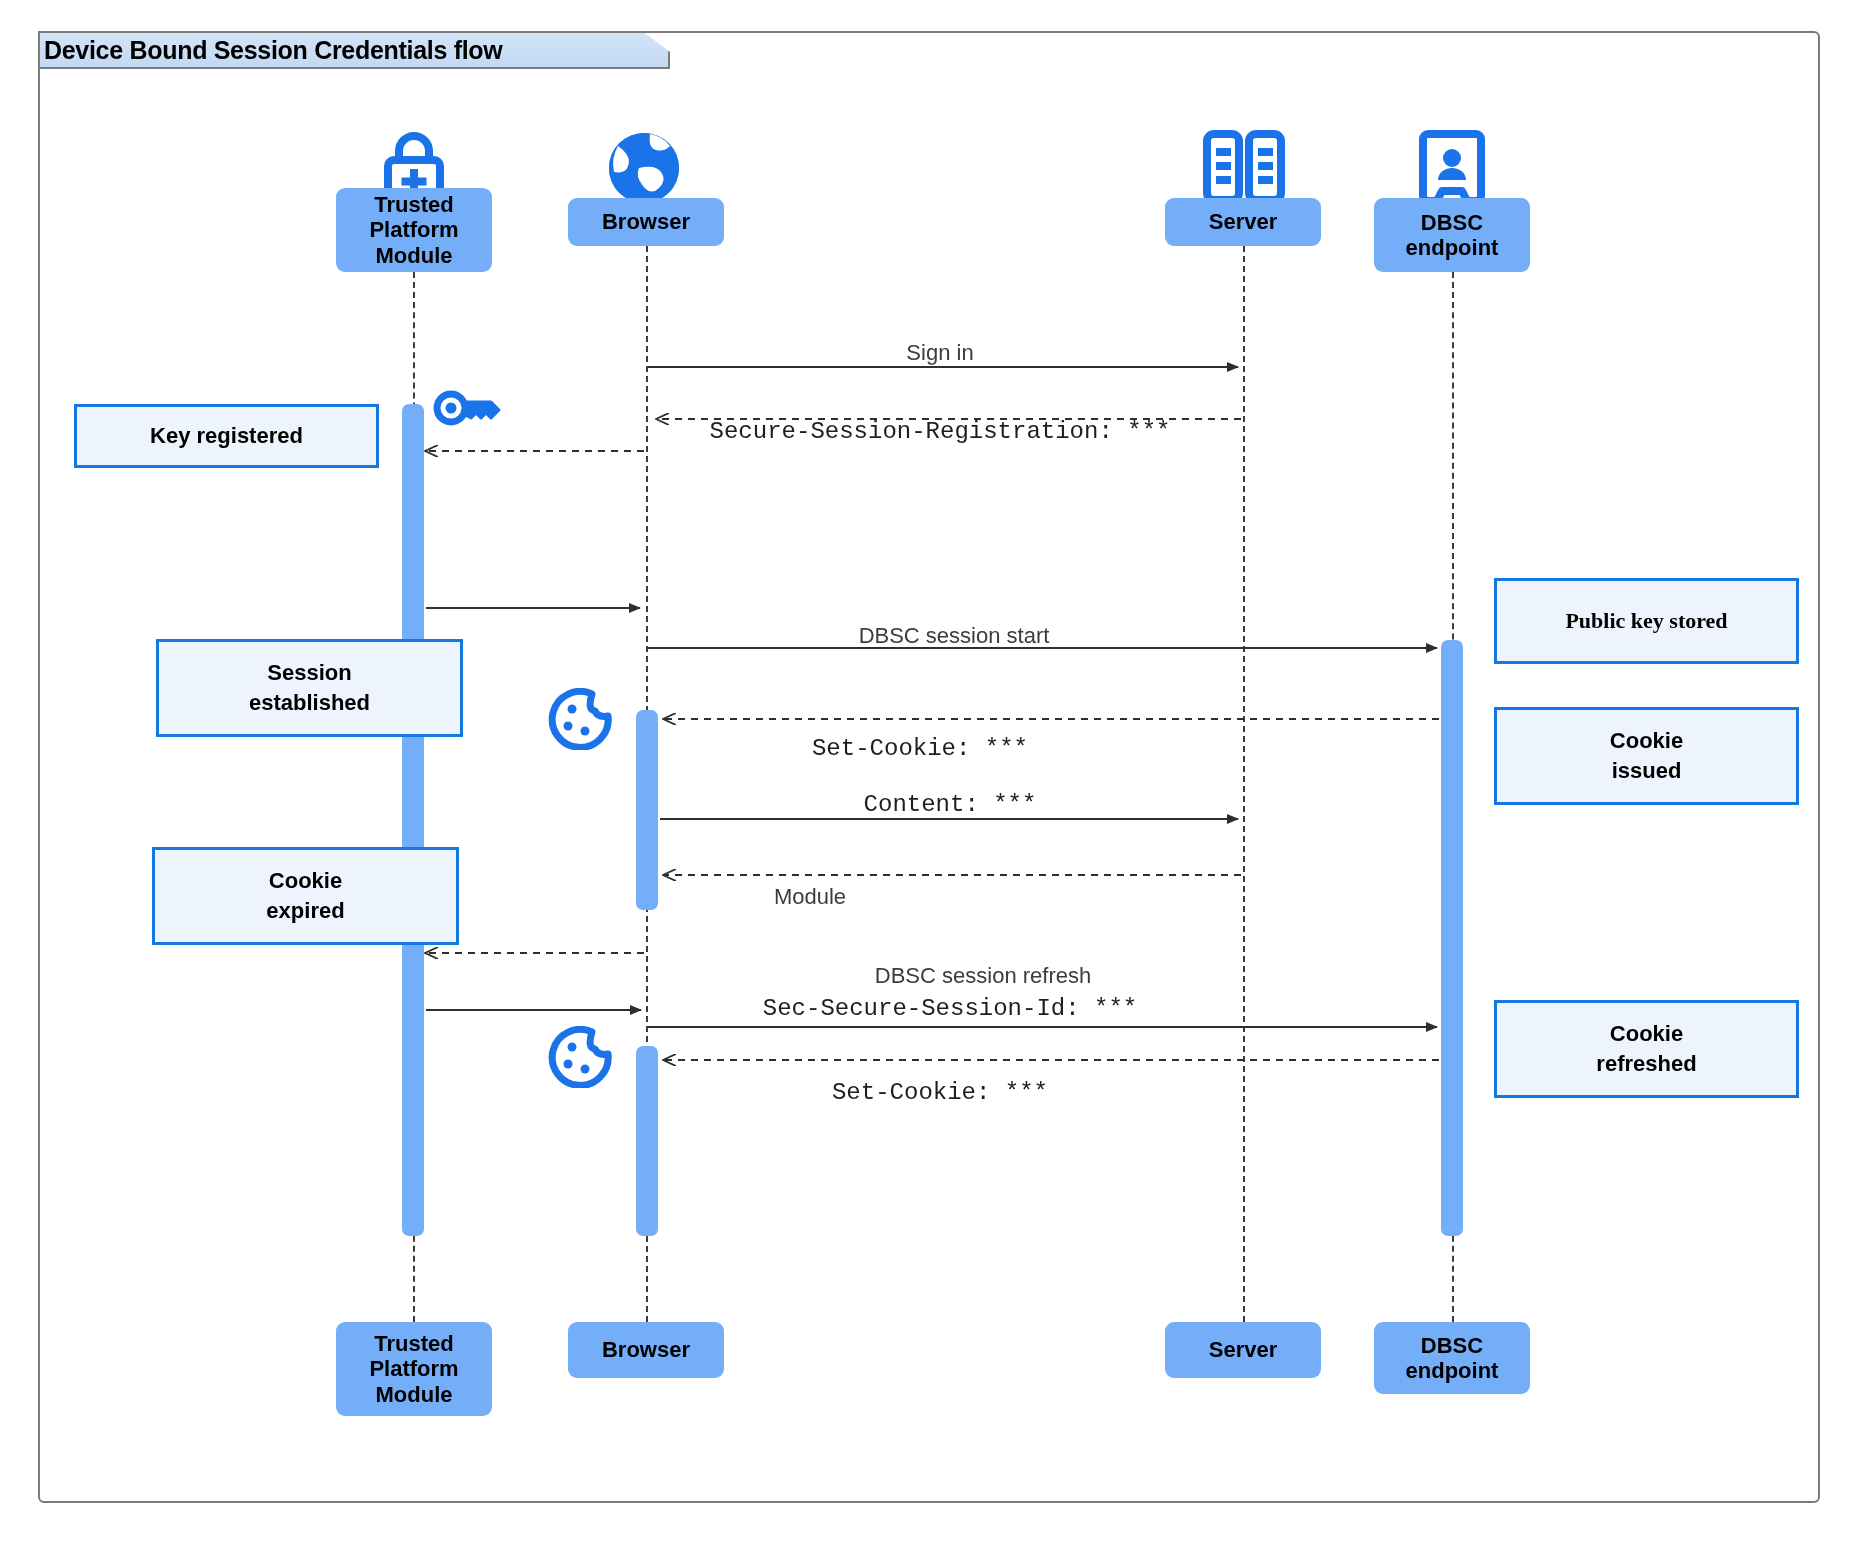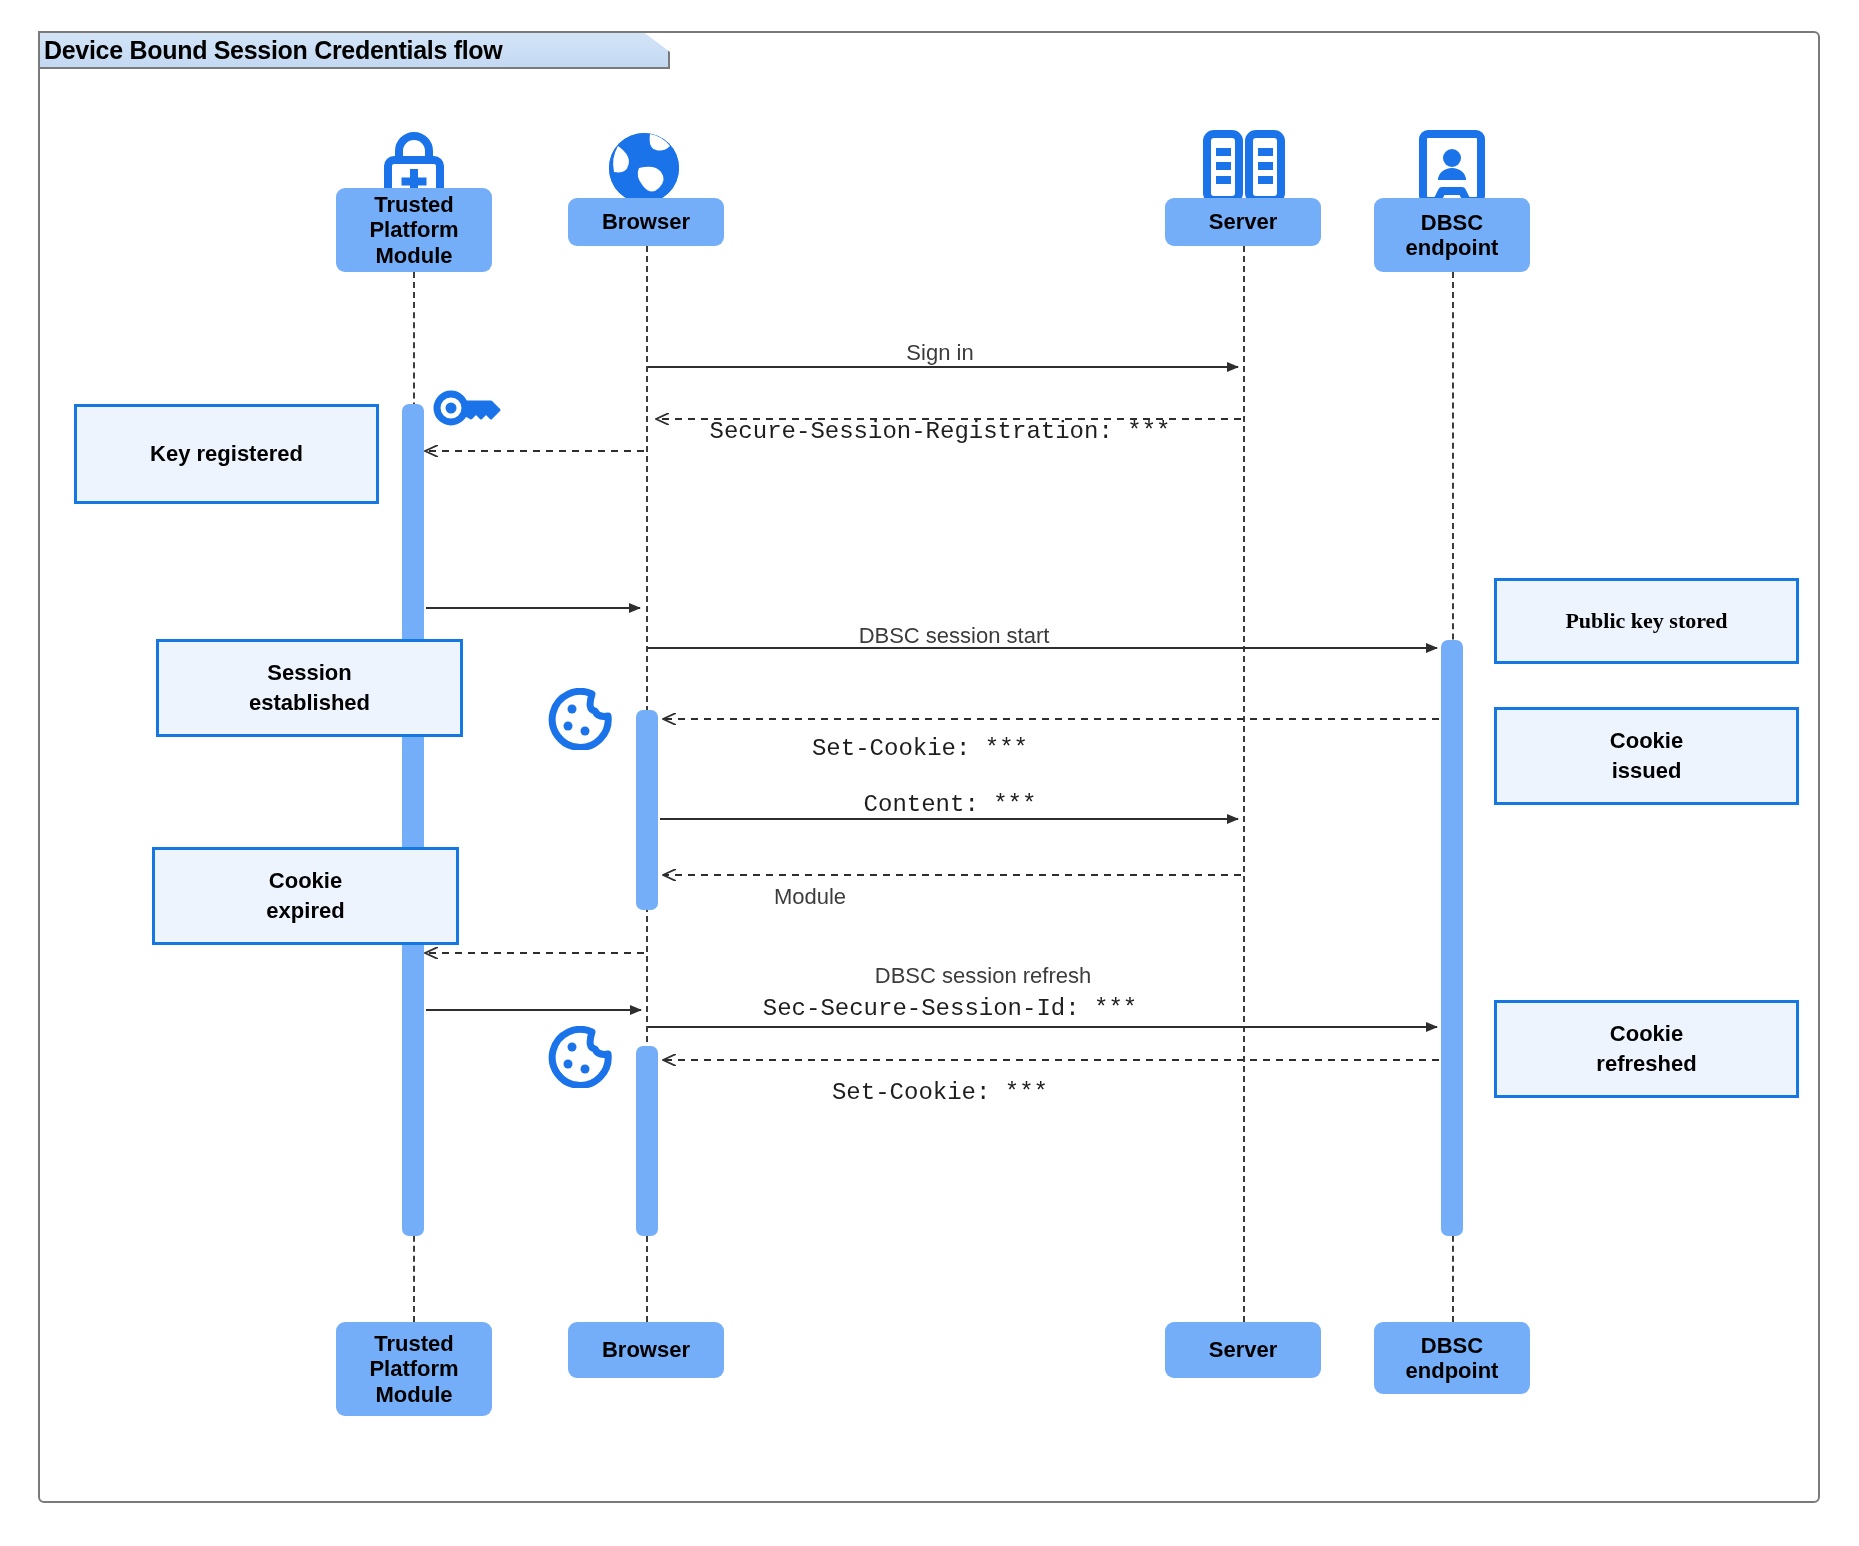--- a/index.html
+++ b/index.html
@@ -210,21 +210,21 @@
 <div class="msg-label mono" style="left:650px;top:790px;width:600px;">Content: ***</div>
 
 <div class="msg-label sans" style="left:650px;top:883px;width:320px;">Module</div>
 
 <div class="msg-label sans" style="left:683px;top:962px;width:600px;">DBSC session refresh</div>
 
 <div class="msg-label mono" style="left:620px;top:994px;width:660px;">Sec-Secure-Session-Id: ***</div>
 
 <div class="msg-label mono" style="left:640px;top:1078px;width:600px;">Set-Cookie: ***</div>
 
-<div class="note" style="left:74px;top:404px;width:305px;height:100px;">
+<div class="note" style="left:74px;top:404px;width:305px;height:64px;">
   <span style="white-space:pre-line">Key registered</span>
 </div>
 <div class="note" style="left:156px;top:639px;width:307px;height:98px;">
   <span style="white-space:pre-line">Session
 established</span>
 </div>
 <div class="note" style="left:152px;top:847px;width:307px;height:98px;">
   <span style="white-space:pre-line">Cookie
 expired</span>
 </div>

